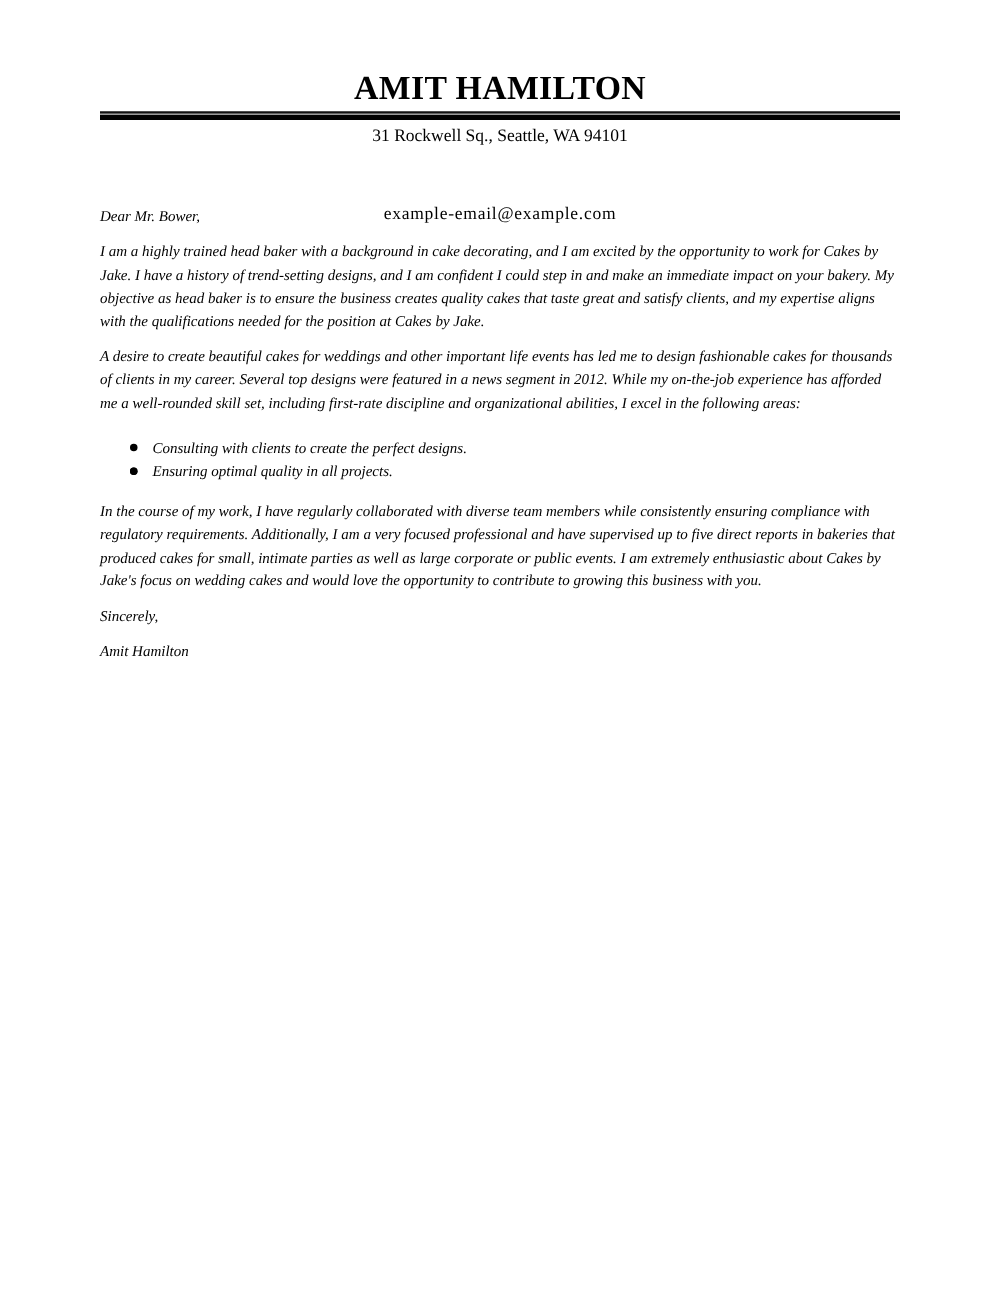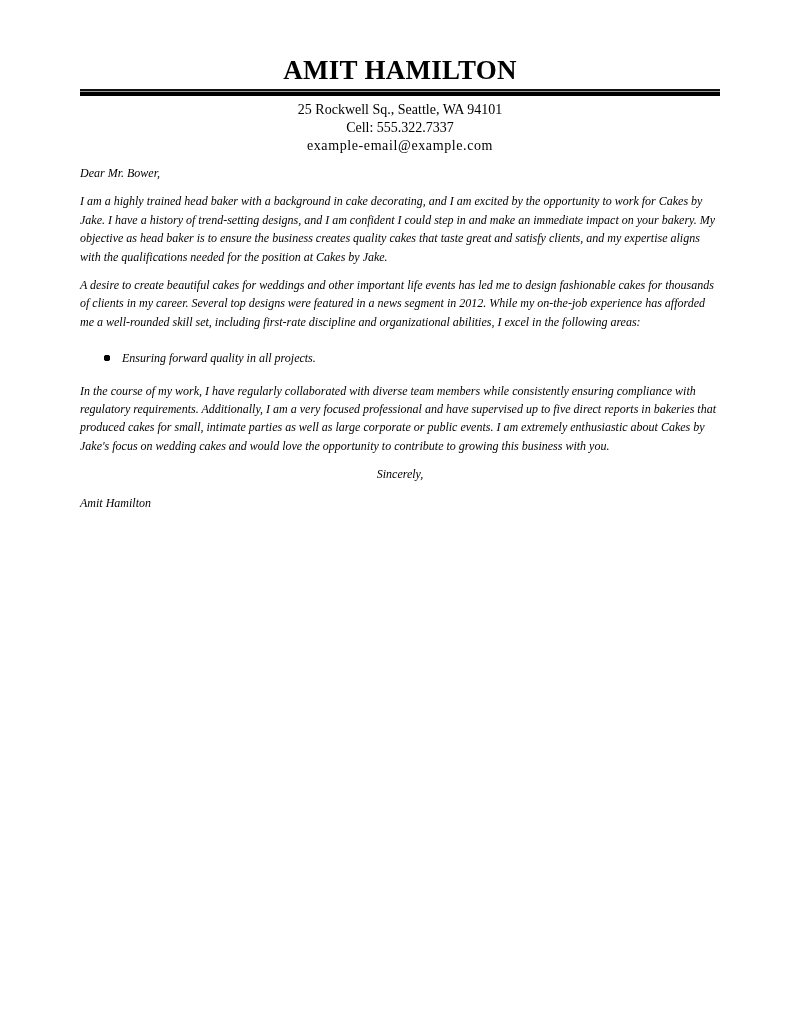--- a/index.html
+++ b/index.html
@@ -66,21 +66,21 @@
     .contact {
       position: absolute;
       top: 101px;
       left: 0;
       width: 640px;
       text-align: center;
       font-size: 14px;
       line-height: 18px;
     }
     .contact div { height: 18px; }
-    .contact .email { letter-spacing: 0.6px; }
+    .contact .email { letter-spacing: 0.6px; margin-top: 44px; }
     .body {
       position: absolute;
       top: 164px;
       left: 0;
       width: 640px;
       font-size: 12px;
       line-height: 18.4px;
       font-style: italic;
     }
     .body p {
@@ -99,58 +99,58 @@
     }
     ul.skills li .bullet {
       position: absolute;
       left: 0;
       top: 6px;
       width: 6px;
       height: 6px;
       border-radius: 50%;
       background: #000000;
     }
-    .closing { margin-top: 0; text-align: center; }
+    .closing { margin-top: 0; }
     .signature {
       margin-top: 38px;
     }
   </style>
 </head>
 <body>
 
 <div class="page">
   <div class="name">AMIT HAMILTON</div>
 
   <div class="rule">
     <div class="thin"></div>
     <div class="gap"></div>
     <div class="thick"></div>
   </div>
 
   <div class="contact">
-    <div>25 Rockwell Sq., Seattle, WA 94101</div>
-    <div>Cell: 555.322.7337</div>
+    <div>31 Rockwell Sq., Seattle, WA 94101</div>
     <div class="email">example-email@example.com</div>
   </div>
 
   <div class="body">
     <p class="salutation">Dear Mr. Bower,</p>
     <p>I am a highly trained head baker with a background in cake decorating, and I am excited by the opportunity to work for Cakes by Jake. I have a history of trend-setting designs, and I am confident I could step in and make an immediate impact on your bakery. My objective as head baker is to ensure the business creates quality cakes that taste great and satisfy clients, and my expertise aligns with the qualifications needed for the position at Cakes by Jake.</p>
     <p style="margin-bottom:0">A desire to create beautiful cakes for weddings and other important life events has led me to design fashionable cakes for thousands of clients in my career. Several top designs were featured in a news segment in 2012. While my on-the-job experience has afforded me a well-rounded skill set, including first-rate discipline and organizational abilities, I excel in the following areas:</p>
 
     <ul class="skills">
       <li>
         <span class="bullet"></span>
+        <span>Consulting with clients to create the perfect designs.</span>
       </li>
       <li>
         <span class="bullet"></span>
       </li>
       <li>
         <span class="bullet"></span>
-        <span>Ensuring forward quality in all projects.</span>
+        <span>Ensuring optimal quality in all projects.</span>
       </li>
     </ul>
 
     <p>In the course of my work, I have regularly collaborated with diverse team members while consistently ensuring compliance with regulatory requirements. Additionally, I am a very focused professional and have supervised up to five direct reports in bakeries that produced cakes for small, intimate parties as well as large corporate or public events. I am extremely enthusiastic about Cakes by Jake's focus on wedding cakes and would love the opportunity to contribute to growing this business with you.</p>
     <p class="closing">Sincerely,</p>
     <p class="signature">Amit Hamilton</p>
   </div>
 </div>
 
 </body></html>

